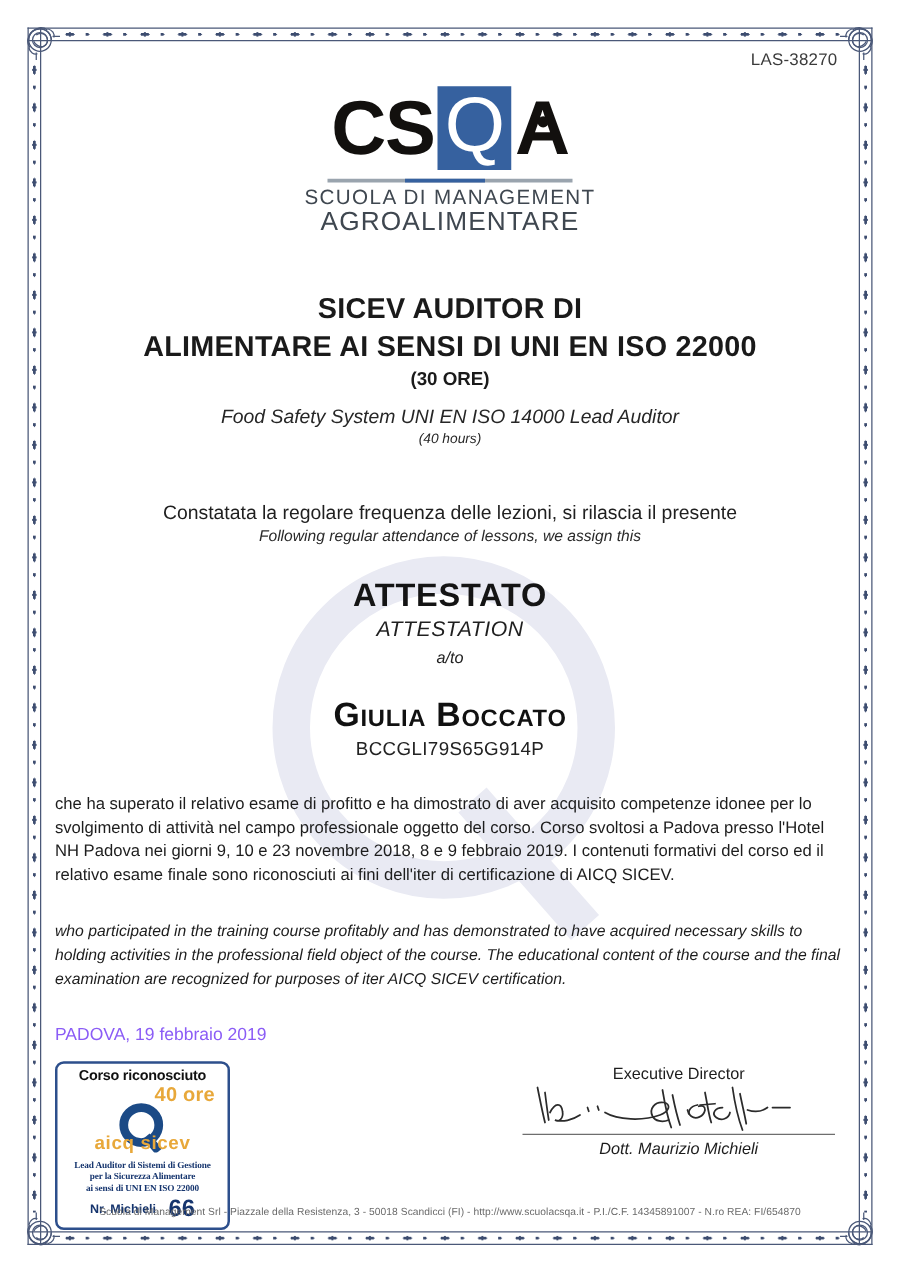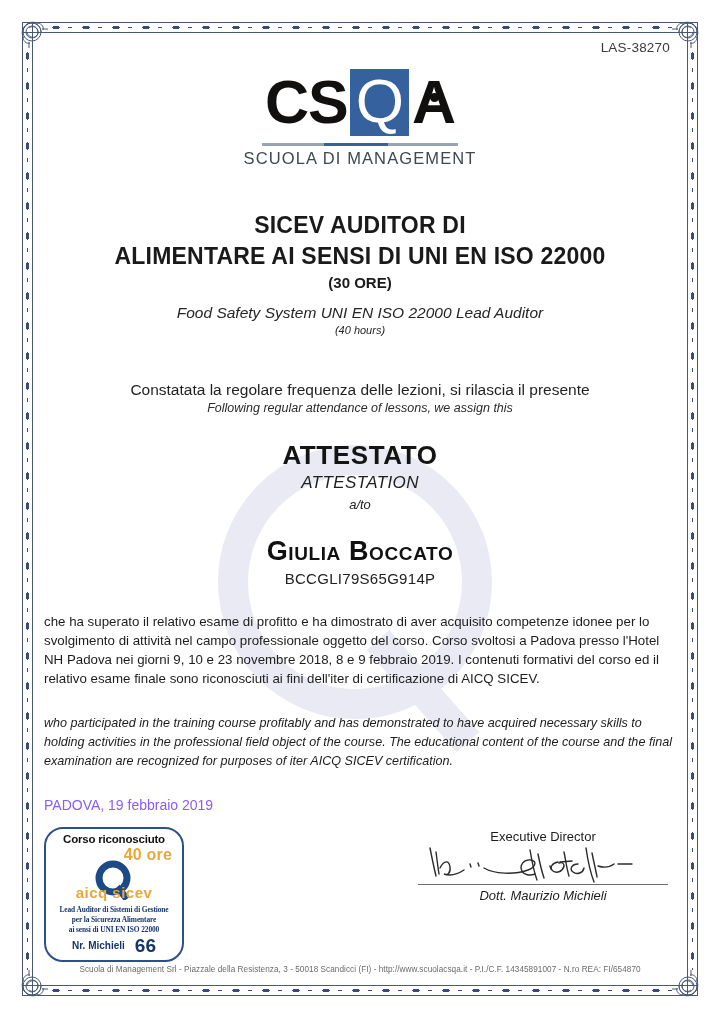--- a/index.html
+++ b/index.html
@@ -275,21 +275,21 @@
     margin-top: 14px;
     display: flex;
     align-items: flex-start;
     justify-content: space-between;
   }
 
   
   .seal {
     width: 140px;
     border: 2px solid #2d4f8c;
-    border-radius: 19px;
+    border-radius: 7px;
     padding: 4px 4px 5px 4px;
     position: relative;
     background: #fff;
     box-sizing: border-box;
   }
   .seal-t1 {
     font-size: 11.5px;
     font-weight: 700;
     color: #111;
     text-align: center;
@@ -473,28 +473,29 @@
           <span class="lg-qbox">Q</span>
           <span class="lg-a">
             <span>A</span>
             <span class="dot"></span>
           </span>
         </div>
         <div class="logo-rule">
           <div class="seg"></div>
         </div>
         <div class="logo-sub1">SCUOLA DI MANAGEMENT</div>
+        <div class="logo-sub2">AGROALIMENTARE</div>
       </div>
     </div>
 
     <div class="titles">
       <div class="t-line t1">SICEV AUDITOR DI</div>
       <div class="t-line t3">ALIMENTARE AI SENSI DI UNI EN ISO 22000</div>
       <div class="t-hours">(30 ORE)</div>
-      <div class="t-en">Food Safety System UNI EN ISO 22000 Lead Auditor</div>
+      <div class="t-en">Food Safety System UNI EN ISO 14000 Lead Auditor</div>
       <div class="t-en-hours">(40 hours)</div>
     </div>
 
     <div class="attest">
       <div class="att-it">Constatata la regolare frequenza delle lezioni, si rilascia il presente</div>
       <div class="att-en">Following regular attendance of lessons, we assign this</div>
       <div class="att-title">ATTESTATO</div>
       <div class="att-title-en">ATTESTATION</div>
       <div class="att-ato">a/to</div>
       <div class="att-name">Giulia Boccato</div>

